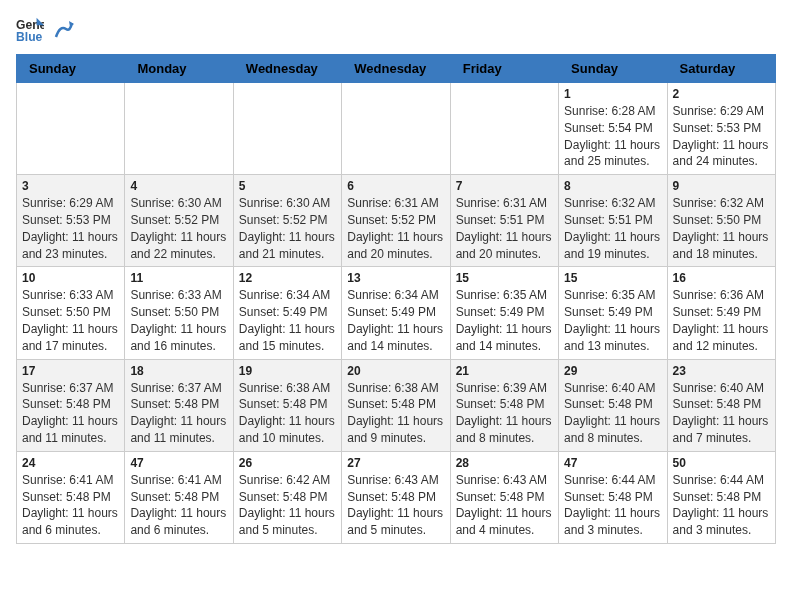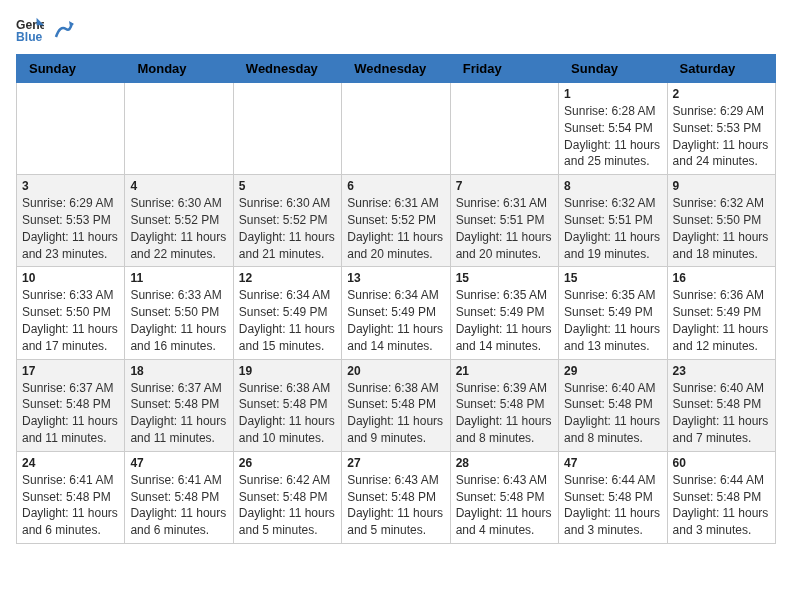--- a/index.html
+++ b/index.html
@@ -239,18 +239,18 @@
         </td>
         <td>
           <span class="day-num">28</span>
           <div class="cell-info">Sunrise: 6:43 AM<br>Sunset: 5:48 PM<br>Daylight: 11 hours and 4 minutes.</div>
         </td>
         <td>
           <span class="day-num">47</span>
           <div class="cell-info">Sunrise: 6:44 AM<br>Sunset: 5:48 PM<br>Daylight: 11 hours and 3 minutes.</div>
         </td>
         <td>
-          <span class="day-num">60</span>
+          <span class="day-num">50</span>
           <div class="cell-info">Sunrise: 6:44 AM<br>Sunset: 5:48 PM<br>Daylight: 11 hours and 3 minutes.</div>
         </td>
       </tr>
     </tbody>
 </table>
 
 </body></html>

